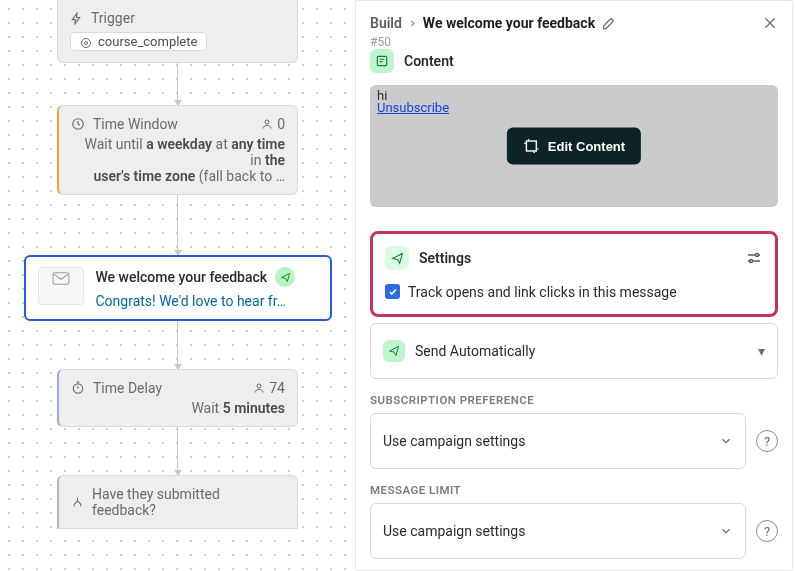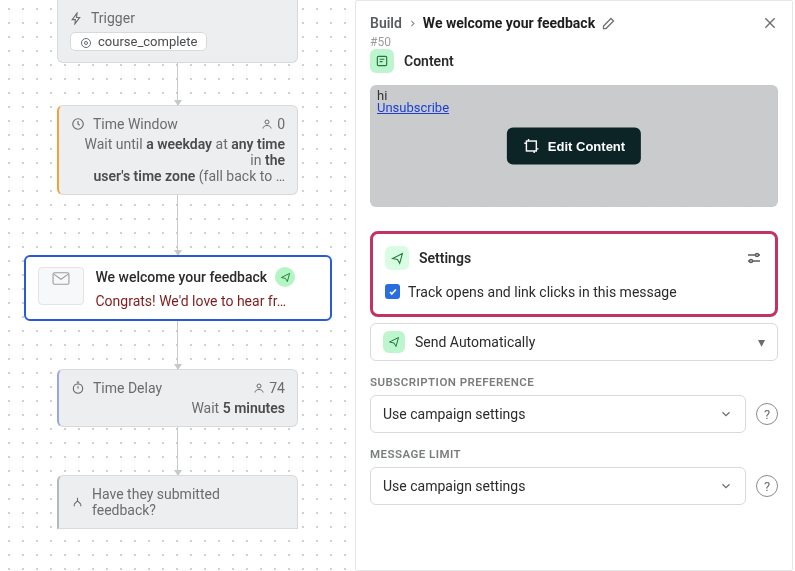--- a/index.html
+++ b/index.html
@@ -96,21 +96,21 @@
     align-items:flex-start;
     justify-content:center;
     padding-top:4px;
     color:#9a9c9e;
   }
   .node-selected .ntxt { flex: 1; overflow: hidden; }
   .node-selected .ntxt .row1 {
     display:flex; align-items:center; gap:8px;
   }
   .node-selected .title { color:#2b2b2b; font-weight:500; }
-  .node-selected .preview { color:#7f1d1d; margin-top:6px; white-space:nowrap; overflow:hidden; text-overflow:ellipsis;}
+  .node-selected .preview { color:#0369a1; margin-top:6px; white-space:nowrap; overflow:hidden; text-overflow:ellipsis;}
   .badge-send {
     width:20px; height:20px; border-radius:50%; background:#b4f5c4;
     display:inline-flex; align-items:center; justify-content:center;
     color:#1f7a3a; font-size:11px;
   }
   .connector {
     width:0; margin:0 auto; position:relative;
     border-left:1px solid #c7c8ca;
   }
   .connector .arrow {
@@ -185,21 +185,21 @@
     background:#2a6de0; display:inline-flex; align-items:center; justify-content:center; color:#fff; font-size:10px;
   }
   .label-up {
     font-size:11.5px; letter-spacing:0.04em; color:#7a7c7e; margin-top:14px;
     text-transform:uppercase; font-weight:600;
   }
   .field-row {
     display:flex; align-items:center; gap:10px; margin-top:6px;
   }
   .select {
-    flex:1; border:1px solid #d8d9da; border-radius:6px; height:38px;
+    flex:1; border:1px solid #d8d9da; border-radius:6px; height:56px;
     display:flex; align-items:center; padding:0 12px; gap:10px;
     color:#2b2b2b; background:#fff;
     position:relative;
   }
   .select .caret {
     margin-left:auto; color:#6a6d70;
   }
   .help-circ {
     width:22px; height:22px; border-radius:50%; border:1.5px solid #8a8c8e;
     display:inline-flex; align-items:center; justify-content:center;

